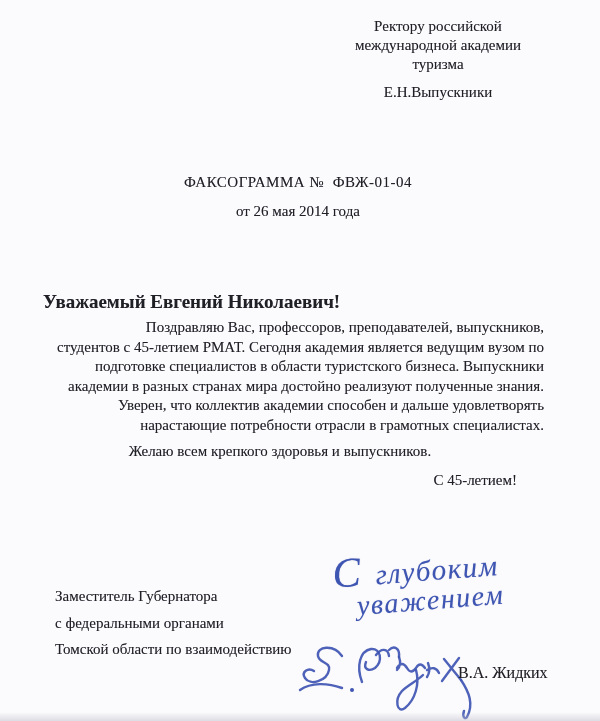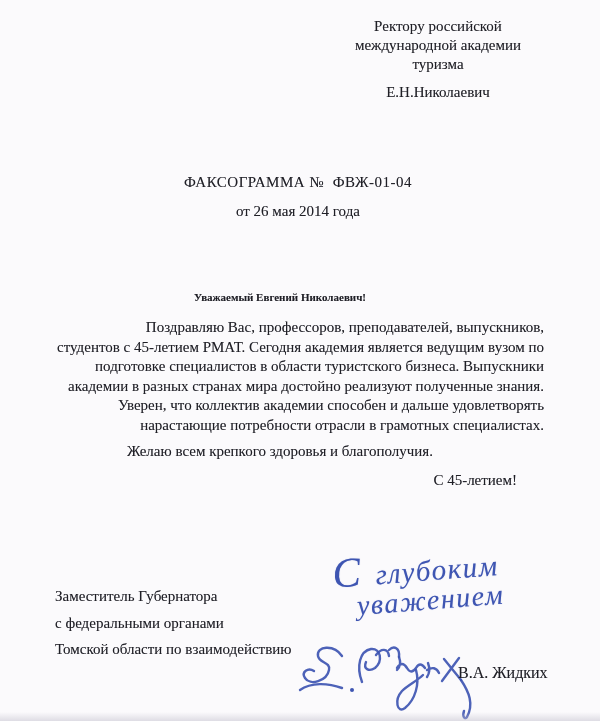--- a/index.html
+++ b/index.html
@@ -30,22 +30,22 @@
   
   .title-block{
     position:absolute;top:174px;left:40px;width:516px;text-align:center;
     font-size:15px;
   }
   .doc-title{letter-spacing:.5px;}
   .doc-date{margin-top:12px;}
 
   
   .salutation{
-    position:absolute;top:291px;left:43px;width:474px;text-align:center;
-    font-size:11px;font-weight:bold;
+    position:absolute;top:291px;left:43px;width:474px;text-align:left;
+    font-size:19px;font-weight:bold;
   }
   .body-par{
     position:absolute;top:318px;left:42px;width:502px;margin:0;
     font-size:15px;line-height:19.5px;text-align:right;text-indent:45px;
   }
   .wish{
     position:absolute;top:443px;left:43px;width:474px;text-align:center;font-size:15px;
   }
   .closing{
     position:absolute;top:472px;left:43px;width:474px;text-align:right;font-size:15px;
@@ -83,33 +83,33 @@
 </style>
 </head>
 <body>
 
 <div class="paper">
 
   <div class="addressee txt">
     <div>Ректору российской</div>
     <div>международной академии</div>
     <div>туризма</div>
-    <div class="name">Е.Н.Николаевич</div>
+    <div class="name">Е.Н.Выпускники</div>
   </div>
 
   <div class="title-block txt">
     <div class="doc-title">ФАКСОГРАММА №&nbsp; ФВЖ-01-04</div>
     <div class="doc-date">от 26 мая 2014 года</div>
   </div>
 
   <div class="salutation txt">Уважаемый Евгений Николаевич!</div>
 
   <p class="body-par txt">Поздравляю Вас, профессоров, преподавателей, выпускников, студентов с 45-летием РМАТ. Сегодня академия является ведущим вузом по подготовке специалистов в области туристского бизнеса. Выпускники академии в разных странах мира достойно реализуют полученные знания. Уверен, что коллектив академии способен и дальше удовлетворять нарастающие потребности отрасли в грамотных специалистах.</p>
 
-  <div class="wish txt">Желаю всем крепкого здоровья и благополучия.</div>
+  <div class="wish txt">Желаю всем крепкого здоровья и выпускников.</div>
 
   <div class="closing txt">С 45-летием!</div>
 
   <div class="signer-pos txt">
     <div>Заместитель Губернатора</div>
     <div>с федеральными органами</div>
     <div>Томской области по взаимодействию</div>
   </div>
 
   <div class="hw">

